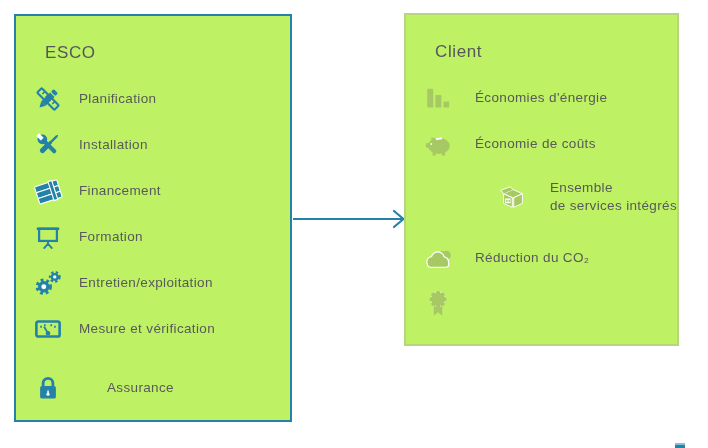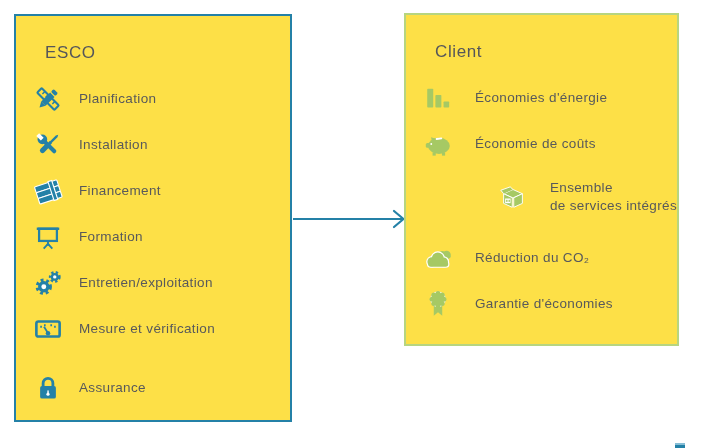--- a/index.html
+++ b/index.html
@@ -3,21 +3,21 @@
 <meta charset="utf-8">
 <style>
   html,body{margin:0;padding:0;background:#fff;}
   body{
     position:relative;
     width:708px;height:448px;
     font-family:"Liberation Sans","DejaVu Sans",sans-serif;
     color:#58595b;
     overflow:hidden;
   }
-  .box{position:absolute;background:#fde047;box-sizing:border-box;}
+  .box{position:absolute;background:#bef264;box-sizing:border-box;}
   .box.esco{left:14px;top:14px;width:278px;height:408px;border:2px solid var(--esco);}
   .box.client{left:404px;top:13px;width:275px;height:333px;border:2px solid var(--client-border);}
   .box-title{
     position:absolute;top:27px;left:29px;
     font-size:17px;letter-spacing:.6px;color:#55565a;
   }
   .items{position:absolute;top:60px;left:0;right:0;}
   .row{display:flex;align-items:center;height:46px;padding-left:17px;}
   .row.tall{height:60px;justify-content:flex-end;}
   .esco .row{}
@@ -25,21 +25,21 @@
   .row .icon svg{width:30px;height:30px;display:block;}
   .esco .icon{color:var(--esco);}
   .client .icon{color:var(--client);}
   .esco .label{margin-left:16px;}
   .client .label{margin-left:22px;}
   .label{
     font-size:13.5px;letter-spacing:.35px;line-height:18px;
     white-space:pre-line;color:#58595b;
   }
   .row.push-sm{margin-top:8px;}
-  .row.push-lg{margin-top:13px;}
+  .row.push-lg{margin-top:13px;gap:28px;}
   #flow-arrow{position:absolute;left:292px;top:204px;}
   #fragment{
     position:absolute;left:675px;top:443px;width:10px;height:5px;
     background:var(--esco);border-top:2px solid #86bed6;box-sizing:border-box;
   }
   #sprites{position:absolute;width:0;height:0;overflow:hidden;}
 </style>
 </head>
 <body style="--esco: #2481a7; --client: #a6c964; --client-border: #b7d57f;">
 
@@ -271,18 +271,17 @@
           </svg>
         </span>
         <span class="label">Réduction du CO₂</span>
       </div>
       <div class="row">
         <span class="icon">
           <svg viewBox="0 0 32 32">
             <use href="#icon-award-ribbon"></use>
           </svg>
         </span>
-        <span class="label">Garantie d'économies</span>
       </div>
     </div>
 </div>
 
 <div id="fragment"></div>
 
 </body></html>

